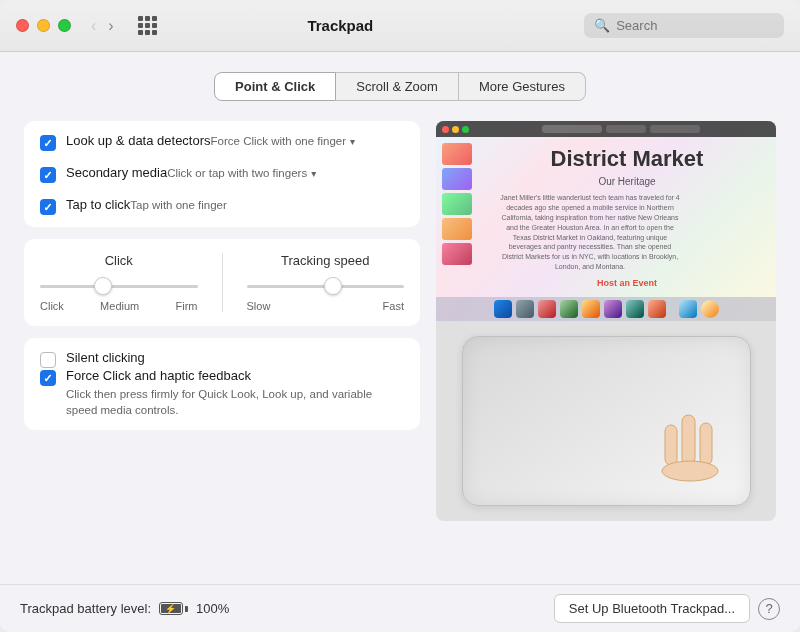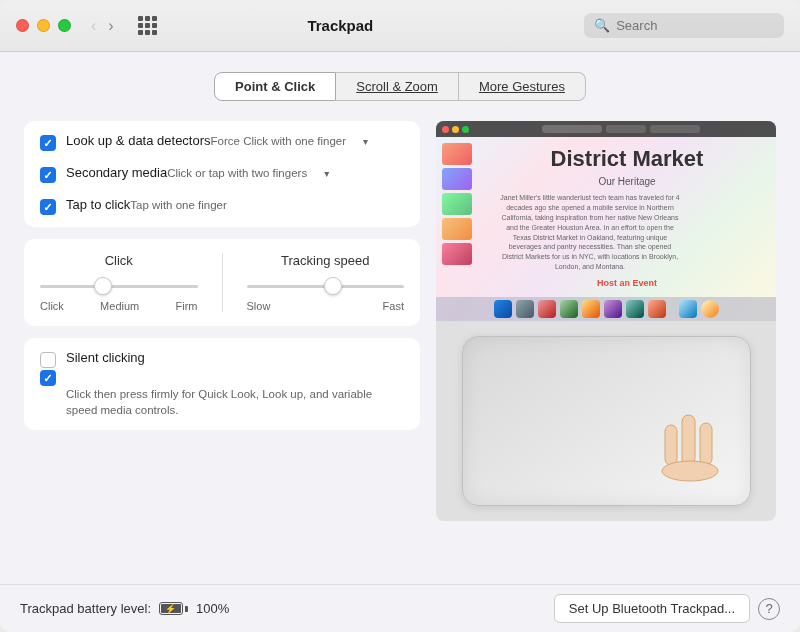--- a/index.html
+++ b/index.html
@@ -114,21 +114,21 @@
       color: #333;
     }
     .tab:first-child { border-radius: 8px 0 0 8px; }
     .tab:last-child { border-radius: 0 8px 8px 0; }
     .tab.active {
       background: white;
       font-weight: 600;
       border-color: #aaa;
       z-index: 1;
     }
-    .tab:not(:first-child) { border-left: none; text-decoration: underline; }
+    .tab:not(:first-child) { border-left: none; }
 
     
     .main-split {
       display: flex;
       gap: 16px;
       flex: 1;
     }
 
     
     .left-panel {
@@ -183,21 +183,21 @@
     .item-title {
       font-size: 13px;
       font-weight: 500;
       color: #1a1a1a;
     }
     .item-subtitle {
       font-size: 11.5px;
       color: #666;
       display: flex;
       align-items: center;
-      gap: 17px;
+      gap: 4px;
       margin-top: 1px;
     }
     .chevron {
       font-size: 10px;
       color: #666;
     }
 
     
     .sliders-section {
       background: white;
@@ -643,20 +643,23 @@
             <span class="item-title">Silent clicking</span>
           </div>
         </div>
 
         <div class="checkbox-item">
           <div class="check-wrap">
             <div class="checkbox-wrap">
               <span class="checkmark">✓</span>
             </div>
           </div>
+          <div class="item-text">
+            <span class="item-title">Force Click and haptic feedback</span>
+          </div>
         </div>
         <div class="force-click-desc">Click then press firmly for Quick Look, Look up, and variable speed media controls.</div>
 
       </div>
 
     </div>
 
     <div class="right-panel">
 
       <div class="preview-top">

